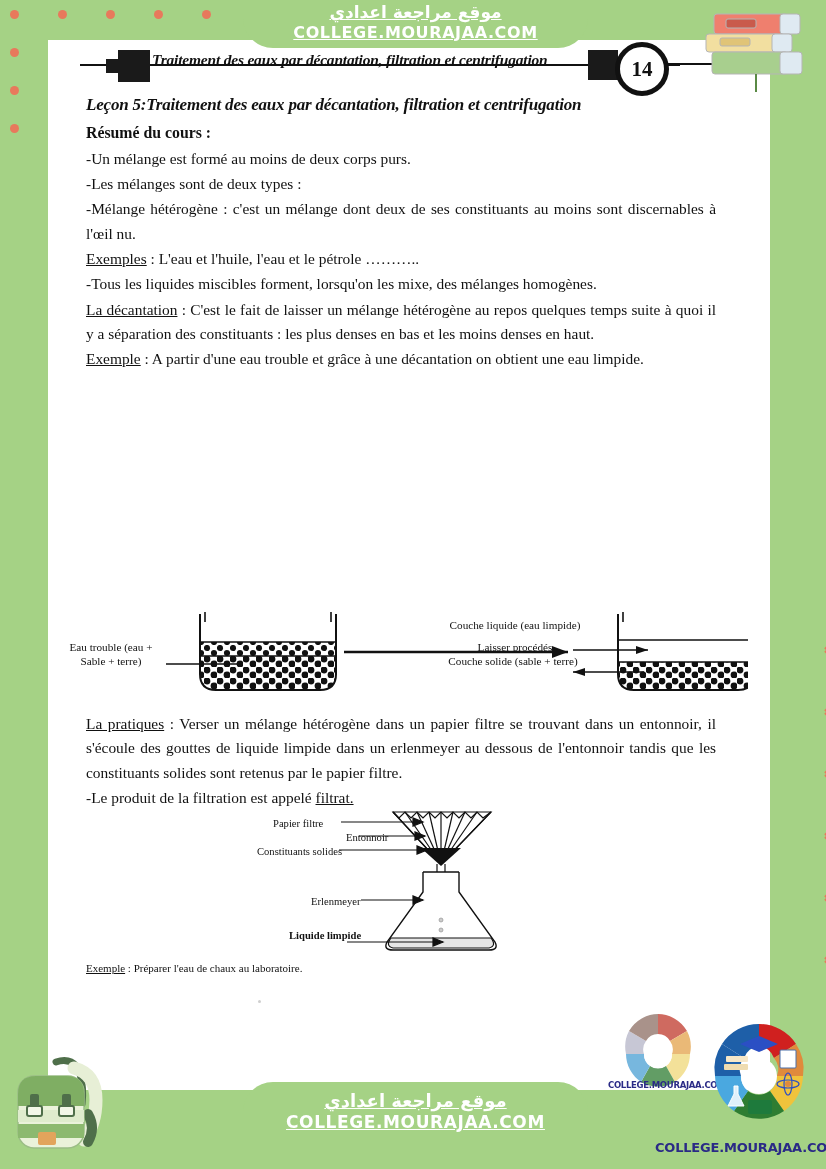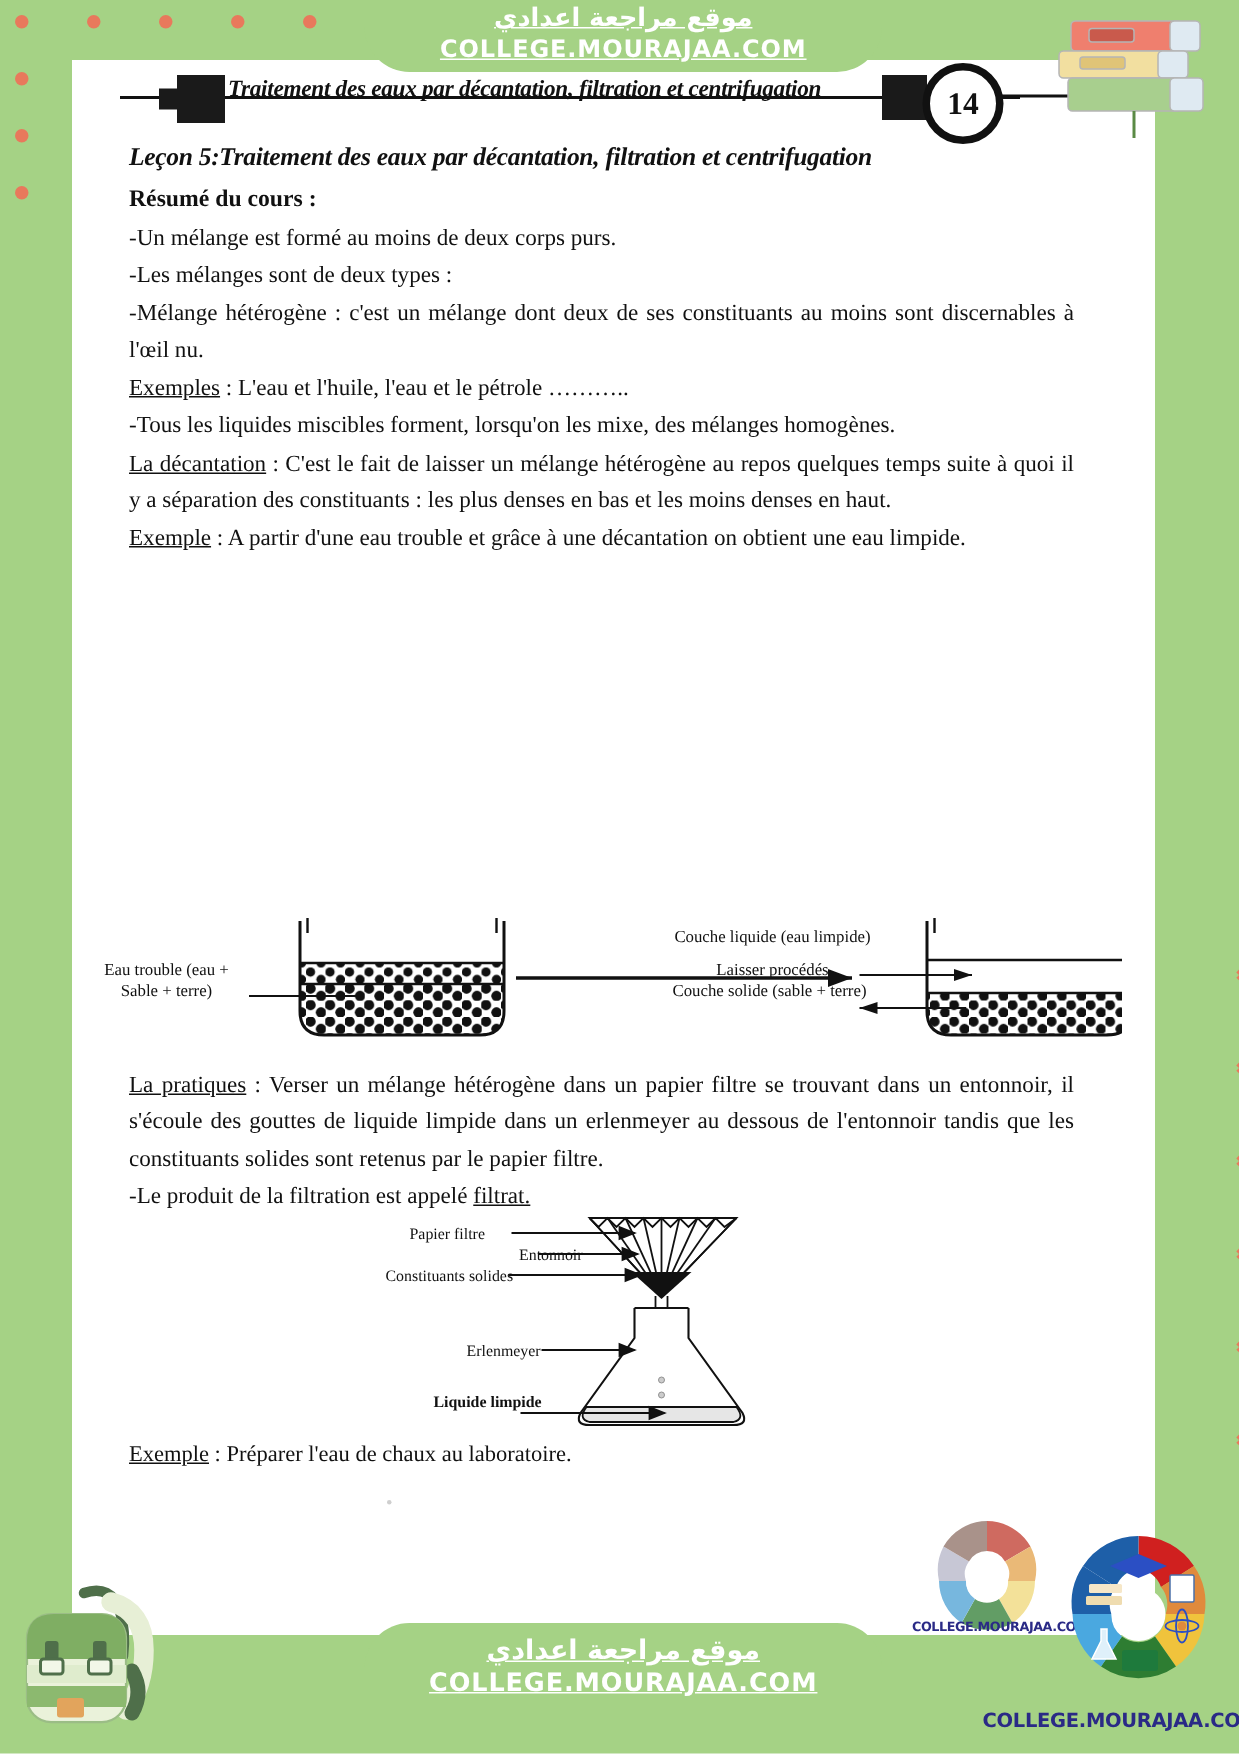--- a/index.html
+++ b/index.html
@@ -103,21 +103,21 @@
   
   .fig-filtr{position:absolute;left:255px;top:808px;width:260px;height:150px;z-index:9;}
   .fig-filtr .lbl{position:absolute;font-size:10.6px;color:#111;white-space:nowrap;}
   .lbl-papier{left:18px;top:10px;}
   .lbl-entonnoir{left:48px;top:24px;margin-left:43px;}
   .lbl-constit{left:2px;top:38px;}
   .lbl-erlen{left:56px;top:88px;}
   .lbl-liquide{left:34px;top:122px;font-weight:bold;}
 
   .ex-final{
-    position:absolute;left:86px;top:962px;z-index:9;font-size:15px;color:#111;
+    position:absolute;left:86px;top:962px;z-index:9;font-size:11px;color:#111;
   }
 
   
   .backpack{position:absolute;left:4px;top:1048px;width:118px;height:112px;z-index:12;}
 
   
   .logo-small{position:absolute;left:612px;top:1008px;width:92px;height:88px;z-index:10;}
   .logo-small-text{
     position:absolute;left:608px;top:1080px;width:110px;text-align:center;
     font-family:"DejaVu Sans", sans-serif;font-weight:bold;font-size:8.5px;color:#2a2a86;

